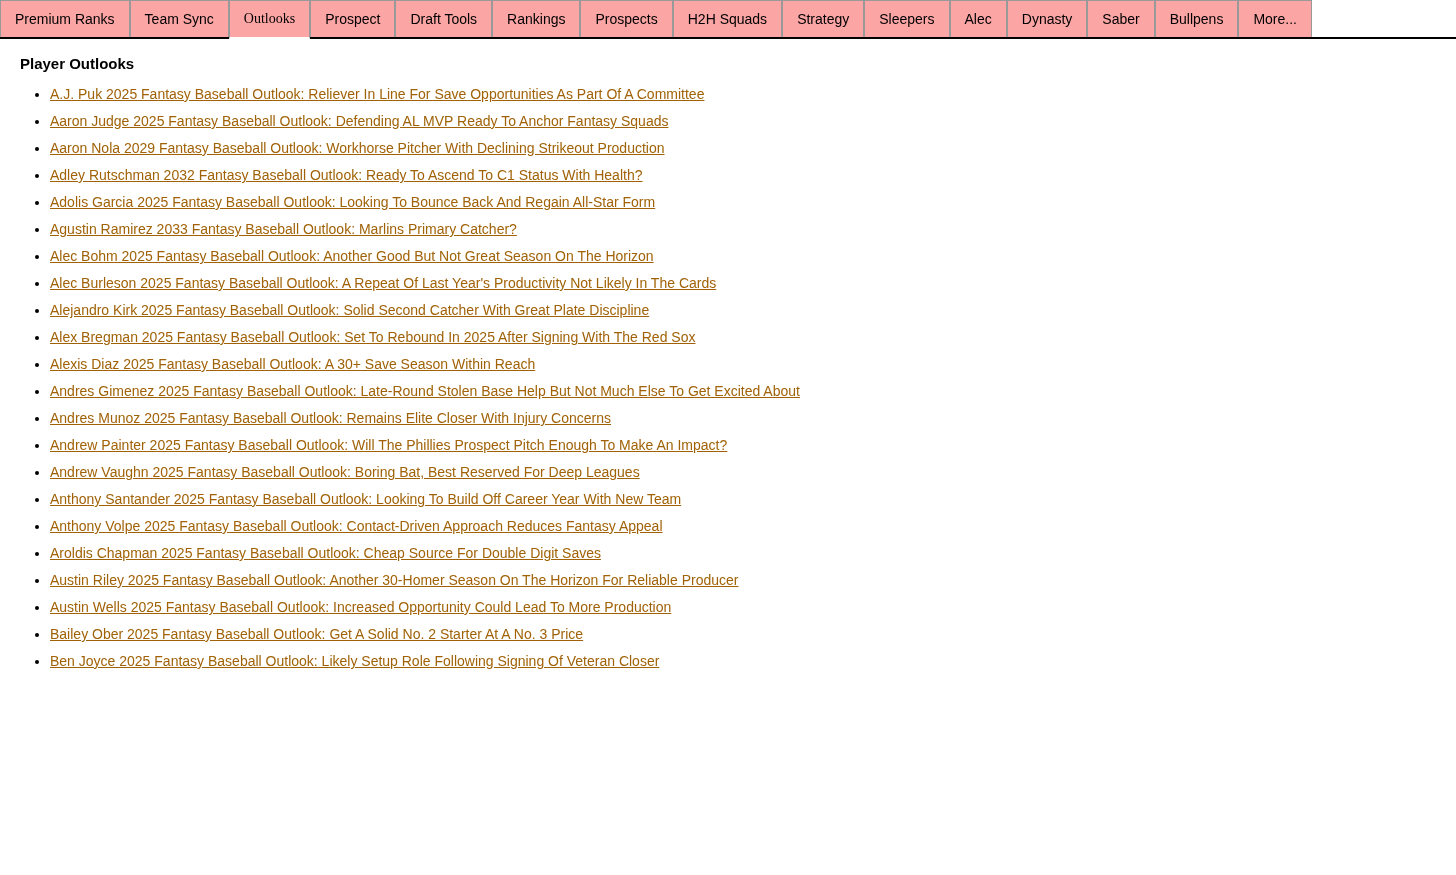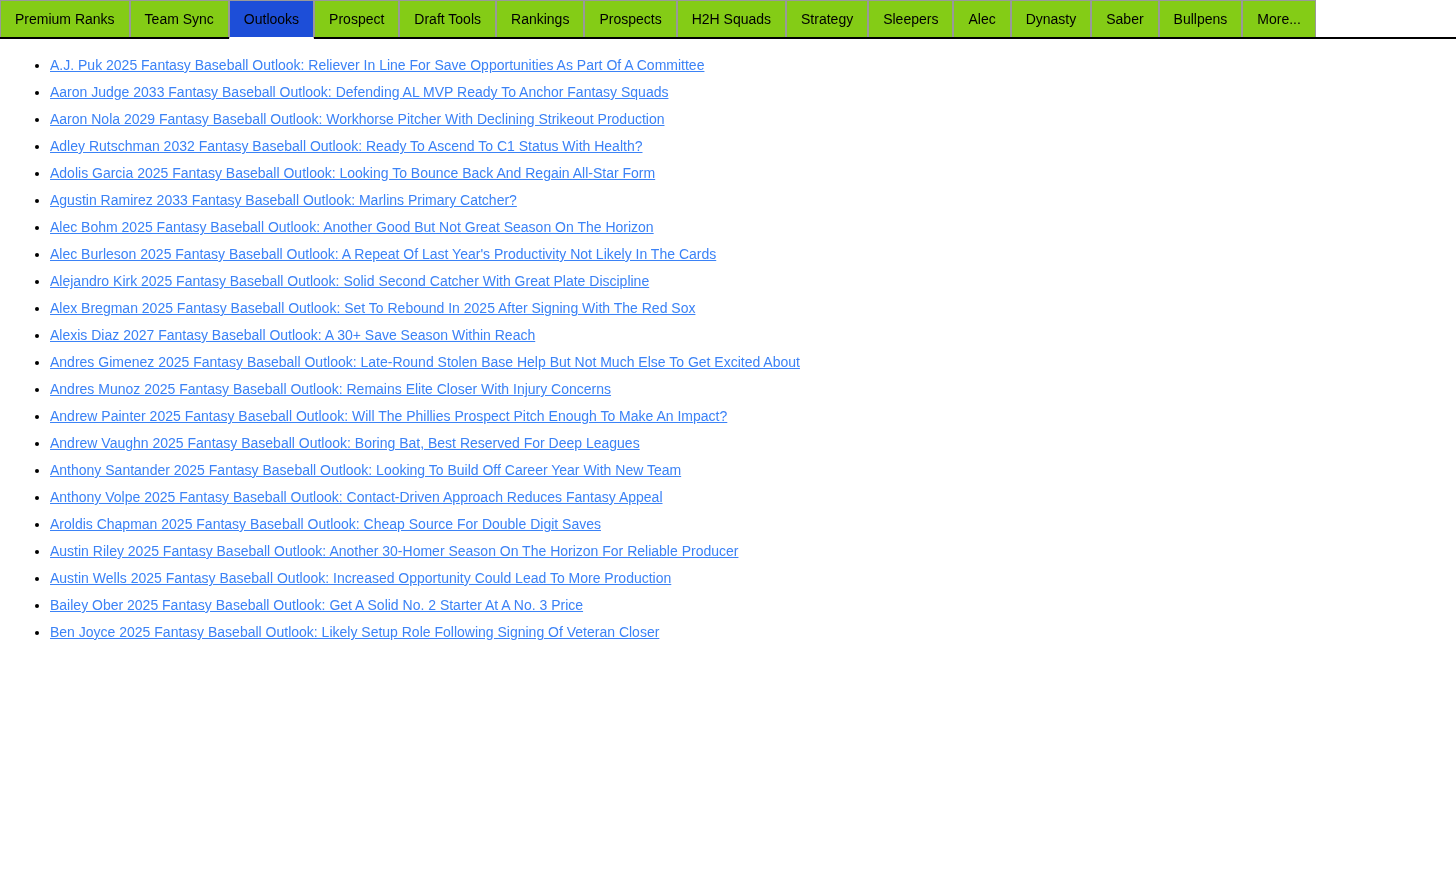--- a/index.html
+++ b/index.html
@@ -23,31 +23,32 @@
       background: #fff;
     }
 
     .nav-tab {
       padding: 10px 14px;
       border: 1px solid #999;
       border-bottom: none;
       cursor: pointer;
       white-space: nowrap;
       font-size: 14px;
-      background: #84cc16;
+      background: #fca5a5;
       color: #000;
       text-decoration: none;
       display: block;
     }
 
     .nav-tab.active {
-      background: #1d4ed8;
+      background: #fca5a5;
       border-bottom: 2px solid #fff;
       margin-bottom: -2px;
       font-weight: normal;
+      font-family: Liberation Serif, serif;
     }
 
     
     .main-content {
       padding: 16px 20px;
     }
 
     .section-title {
       font-size: 15px;
       font-weight: bold;
@@ -58,21 +59,21 @@
       list-style: disc;
       padding-left: 30px;
     }
 
     .article-list li {
       margin-bottom: 6px;
       line-height: 1.5;
     }
 
     .article-list li a {
-      color: #3b82f6;
+      color: #a16207;
       text-decoration: underline;
       font-size: 14px;
     }
 
     .article-list li:last-child {
       
     }
   </style>
 </head>
 <body>
@@ -89,32 +90,33 @@
     <a href="#" class="nav-tab">Strategy</a>
     <a href="#" class="nav-tab">Sleepers</a>
     <a href="#" class="nav-tab">Alec</a>
     <a href="#" class="nav-tab">Dynasty</a>
     <a href="#" class="nav-tab">Saber</a>
     <a href="#" class="nav-tab">Bullpens</a>
     <a href="#" class="nav-tab">More...</a>
   </nav>
 
 <div class="main-content">
+  <div class="section-title">Player Outlooks</div>
   <ul class="article-list">
   <li><a href="#">A.J. Puk 2025 Fantasy Baseball Outlook: Reliever In Line For Save Opportunities As Part Of A Committee</a></li>
-      <li><a href="#">Aaron Judge 2033 Fantasy Baseball Outlook: Defending AL MVP Ready To Anchor Fantasy Squads</a></li>
+      <li><a href="#">Aaron Judge 2025 Fantasy Baseball Outlook: Defending AL MVP Ready To Anchor Fantasy Squads</a></li>
       <li><a href="#">Aaron Nola 2029 Fantasy Baseball Outlook: Workhorse Pitcher With Declining Strikeout Production</a></li>
       <li><a href="#">Adley Rutschman 2032 Fantasy Baseball Outlook: Ready To Ascend To C1 Status With Health?</a></li>
       <li><a href="#">Adolis Garcia 2025 Fantasy Baseball Outlook: Looking To Bounce Back And Regain All-Star Form</a></li>
       <li><a href="#">Agustin Ramirez 2033 Fantasy Baseball Outlook: Marlins Primary Catcher?</a></li>
       <li><a href="#">Alec Bohm 2025 Fantasy Baseball Outlook: Another Good But Not Great Season On The Horizon</a></li>
       <li><a href="#">Alec Burleson 2025 Fantasy Baseball Outlook: A Repeat Of Last Year's Productivity Not Likely In The Cards</a></li>
       <li><a href="#">Alejandro Kirk 2025 Fantasy Baseball Outlook: Solid Second Catcher With Great Plate Discipline</a></li>
       <li><a href="#">Alex Bregman 2025 Fantasy Baseball Outlook: Set To Rebound In 2025 After Signing With The Red Sox</a></li>
-      <li><a href="#">Alexis Diaz 2027 Fantasy Baseball Outlook: A 30+ Save Season Within Reach</a></li>
+      <li><a href="#">Alexis Diaz 2025 Fantasy Baseball Outlook: A 30+ Save Season Within Reach</a></li>
       <li><a href="#">Andres Gimenez 2025 Fantasy Baseball Outlook: Late-Round Stolen Base Help But Not Much Else To Get Excited About</a></li>
       <li><a href="#">Andres Munoz 2025 Fantasy Baseball Outlook: Remains Elite Closer With Injury Concerns</a></li>
       <li><a href="#">Andrew Painter 2025 Fantasy Baseball Outlook: Will The Phillies Prospect Pitch Enough To Make An Impact?</a></li>
       <li><a href="#">Andrew Vaughn 2025 Fantasy Baseball Outlook: Boring Bat, Best Reserved For Deep Leagues</a></li>
       <li><a href="#">Anthony Santander 2025 Fantasy Baseball Outlook: Looking To Build Off Career Year With New Team</a></li>
       <li><a href="#">Anthony Volpe 2025 Fantasy Baseball Outlook: Contact-Driven Approach Reduces Fantasy Appeal</a></li>
       <li><a href="#">Aroldis Chapman 2025 Fantasy Baseball Outlook: Cheap Source For Double Digit Saves</a></li>
       <li><a href="#">Austin Riley 2025 Fantasy Baseball Outlook: Another 30-Homer Season On The Horizon For Reliable Producer</a></li>
       <li><a href="#">Austin Wells 2025 Fantasy Baseball Outlook: Increased Opportunity Could Lead To More Production</a></li>
       <li><a href="#">Bailey Ober 2025 Fantasy Baseball Outlook: Get A Solid No. 2 Starter At A No. 3 Price</a></li>

